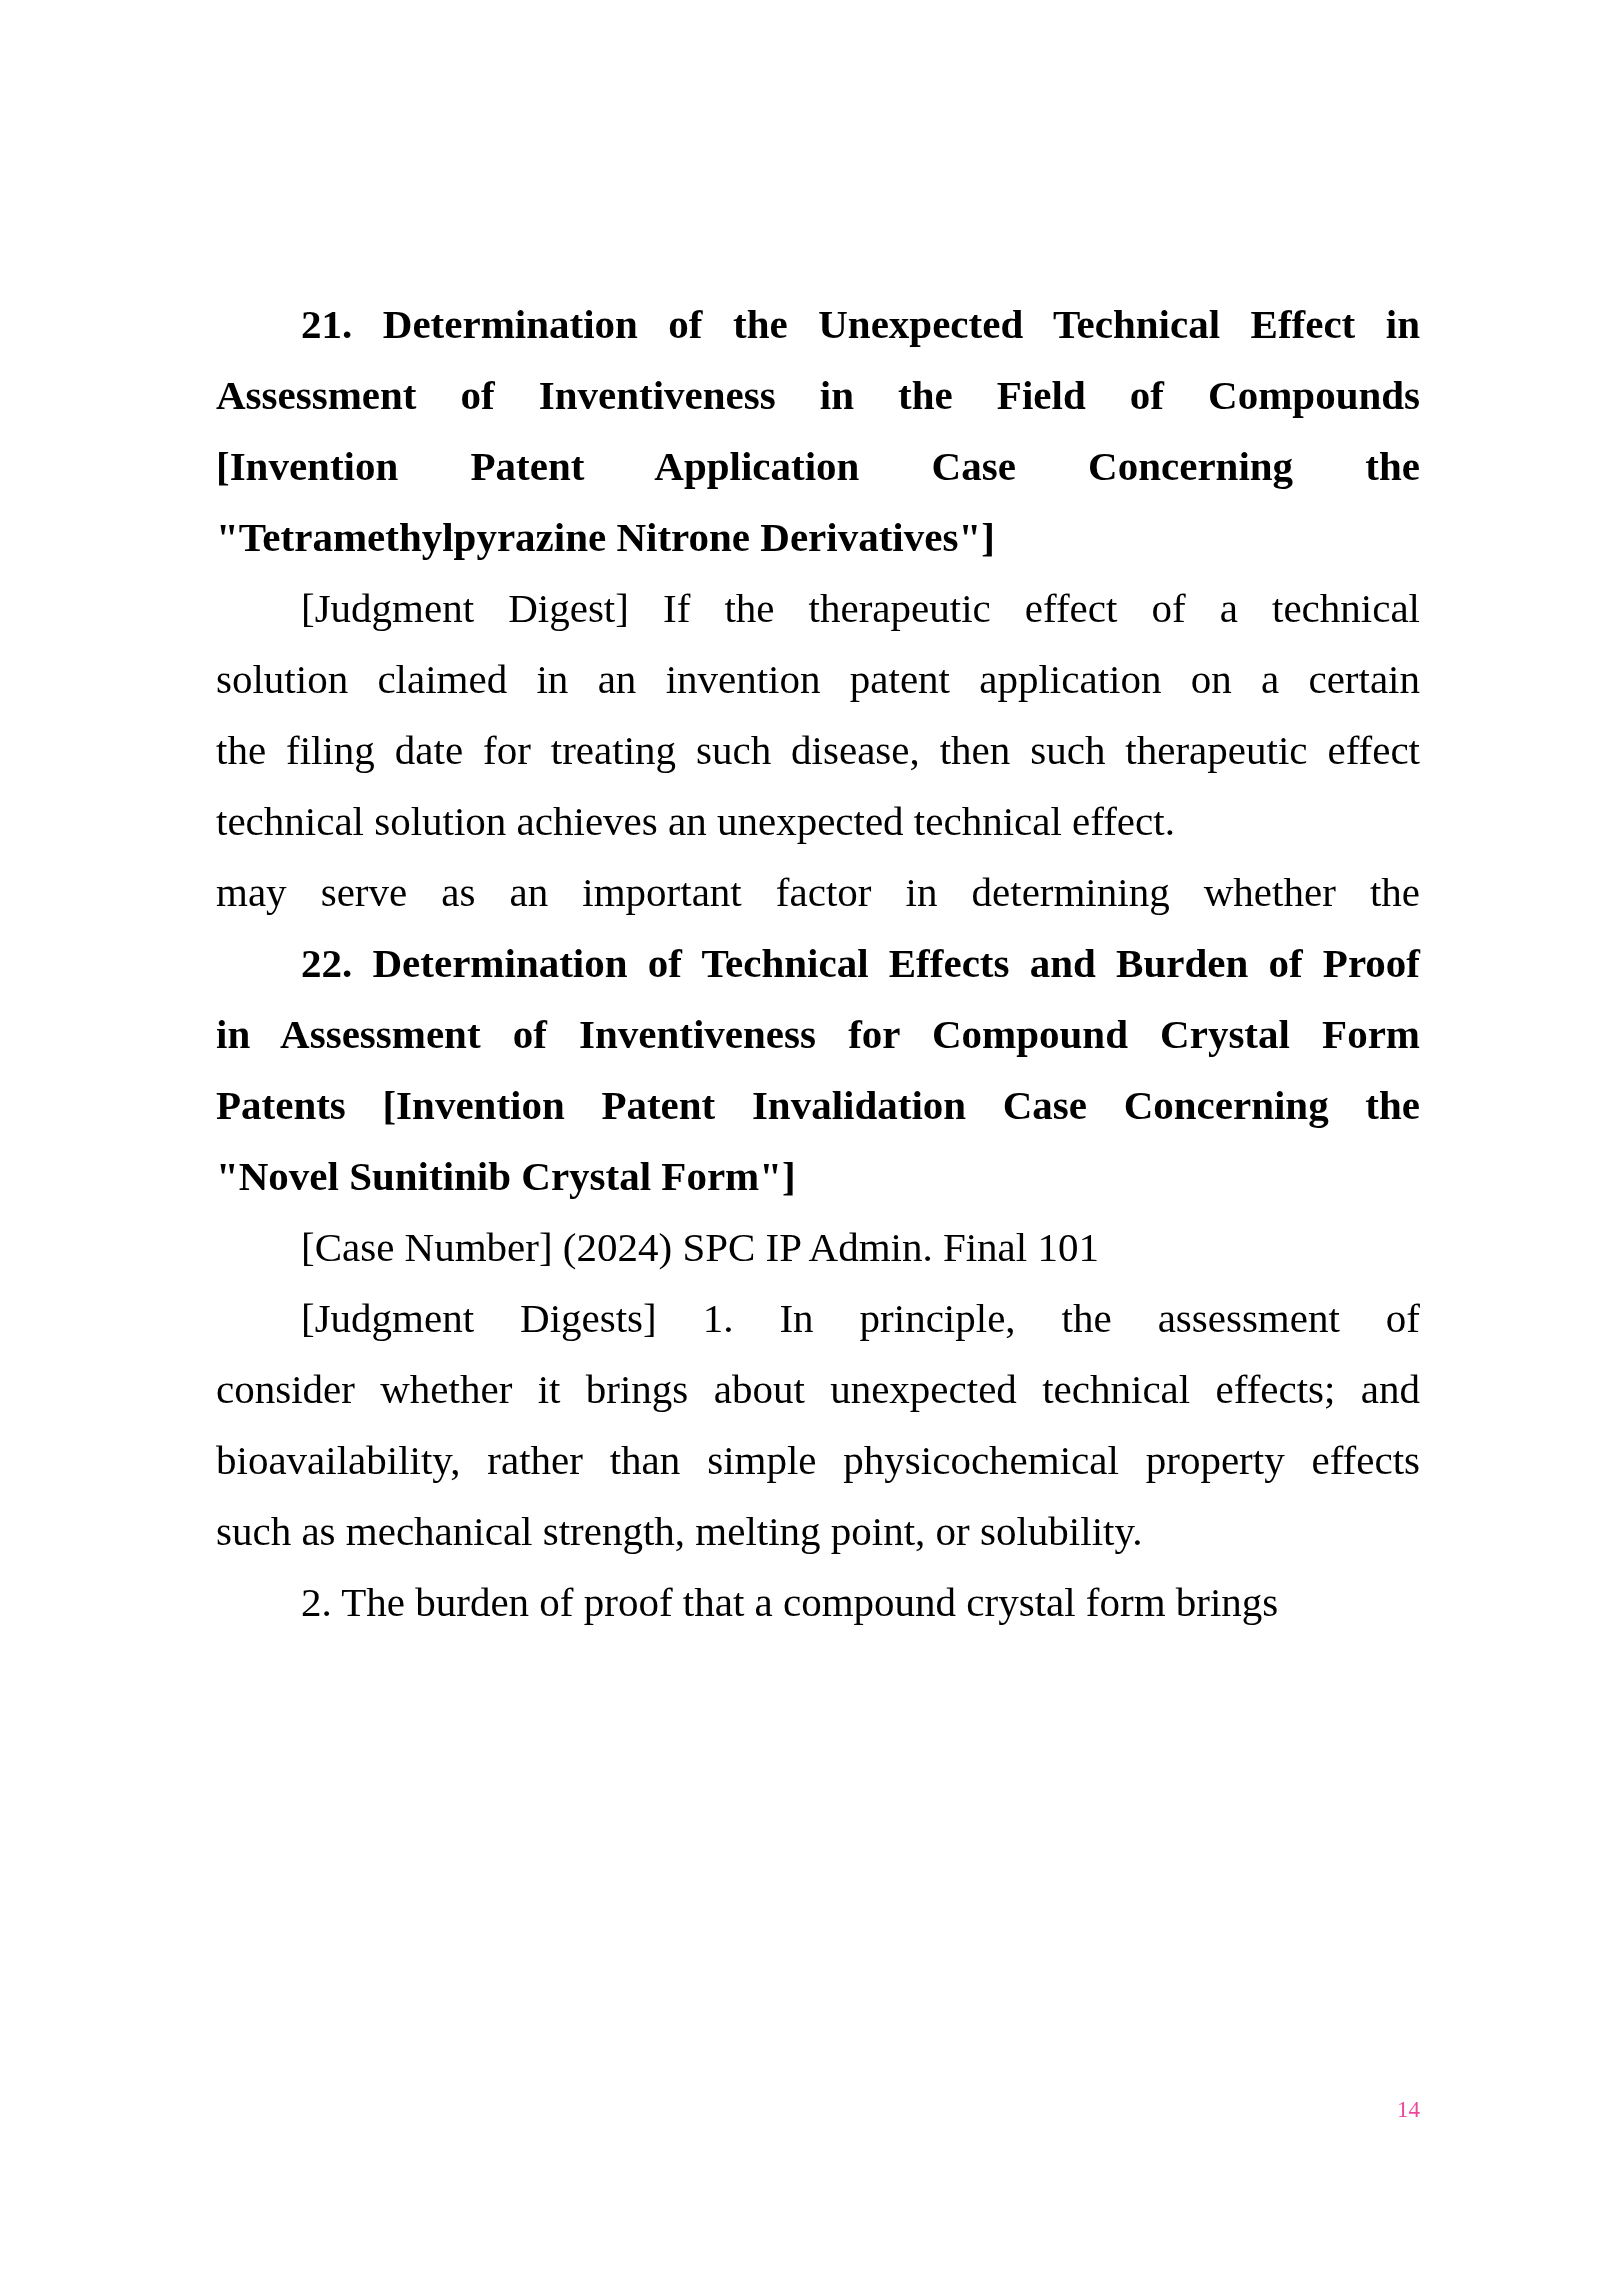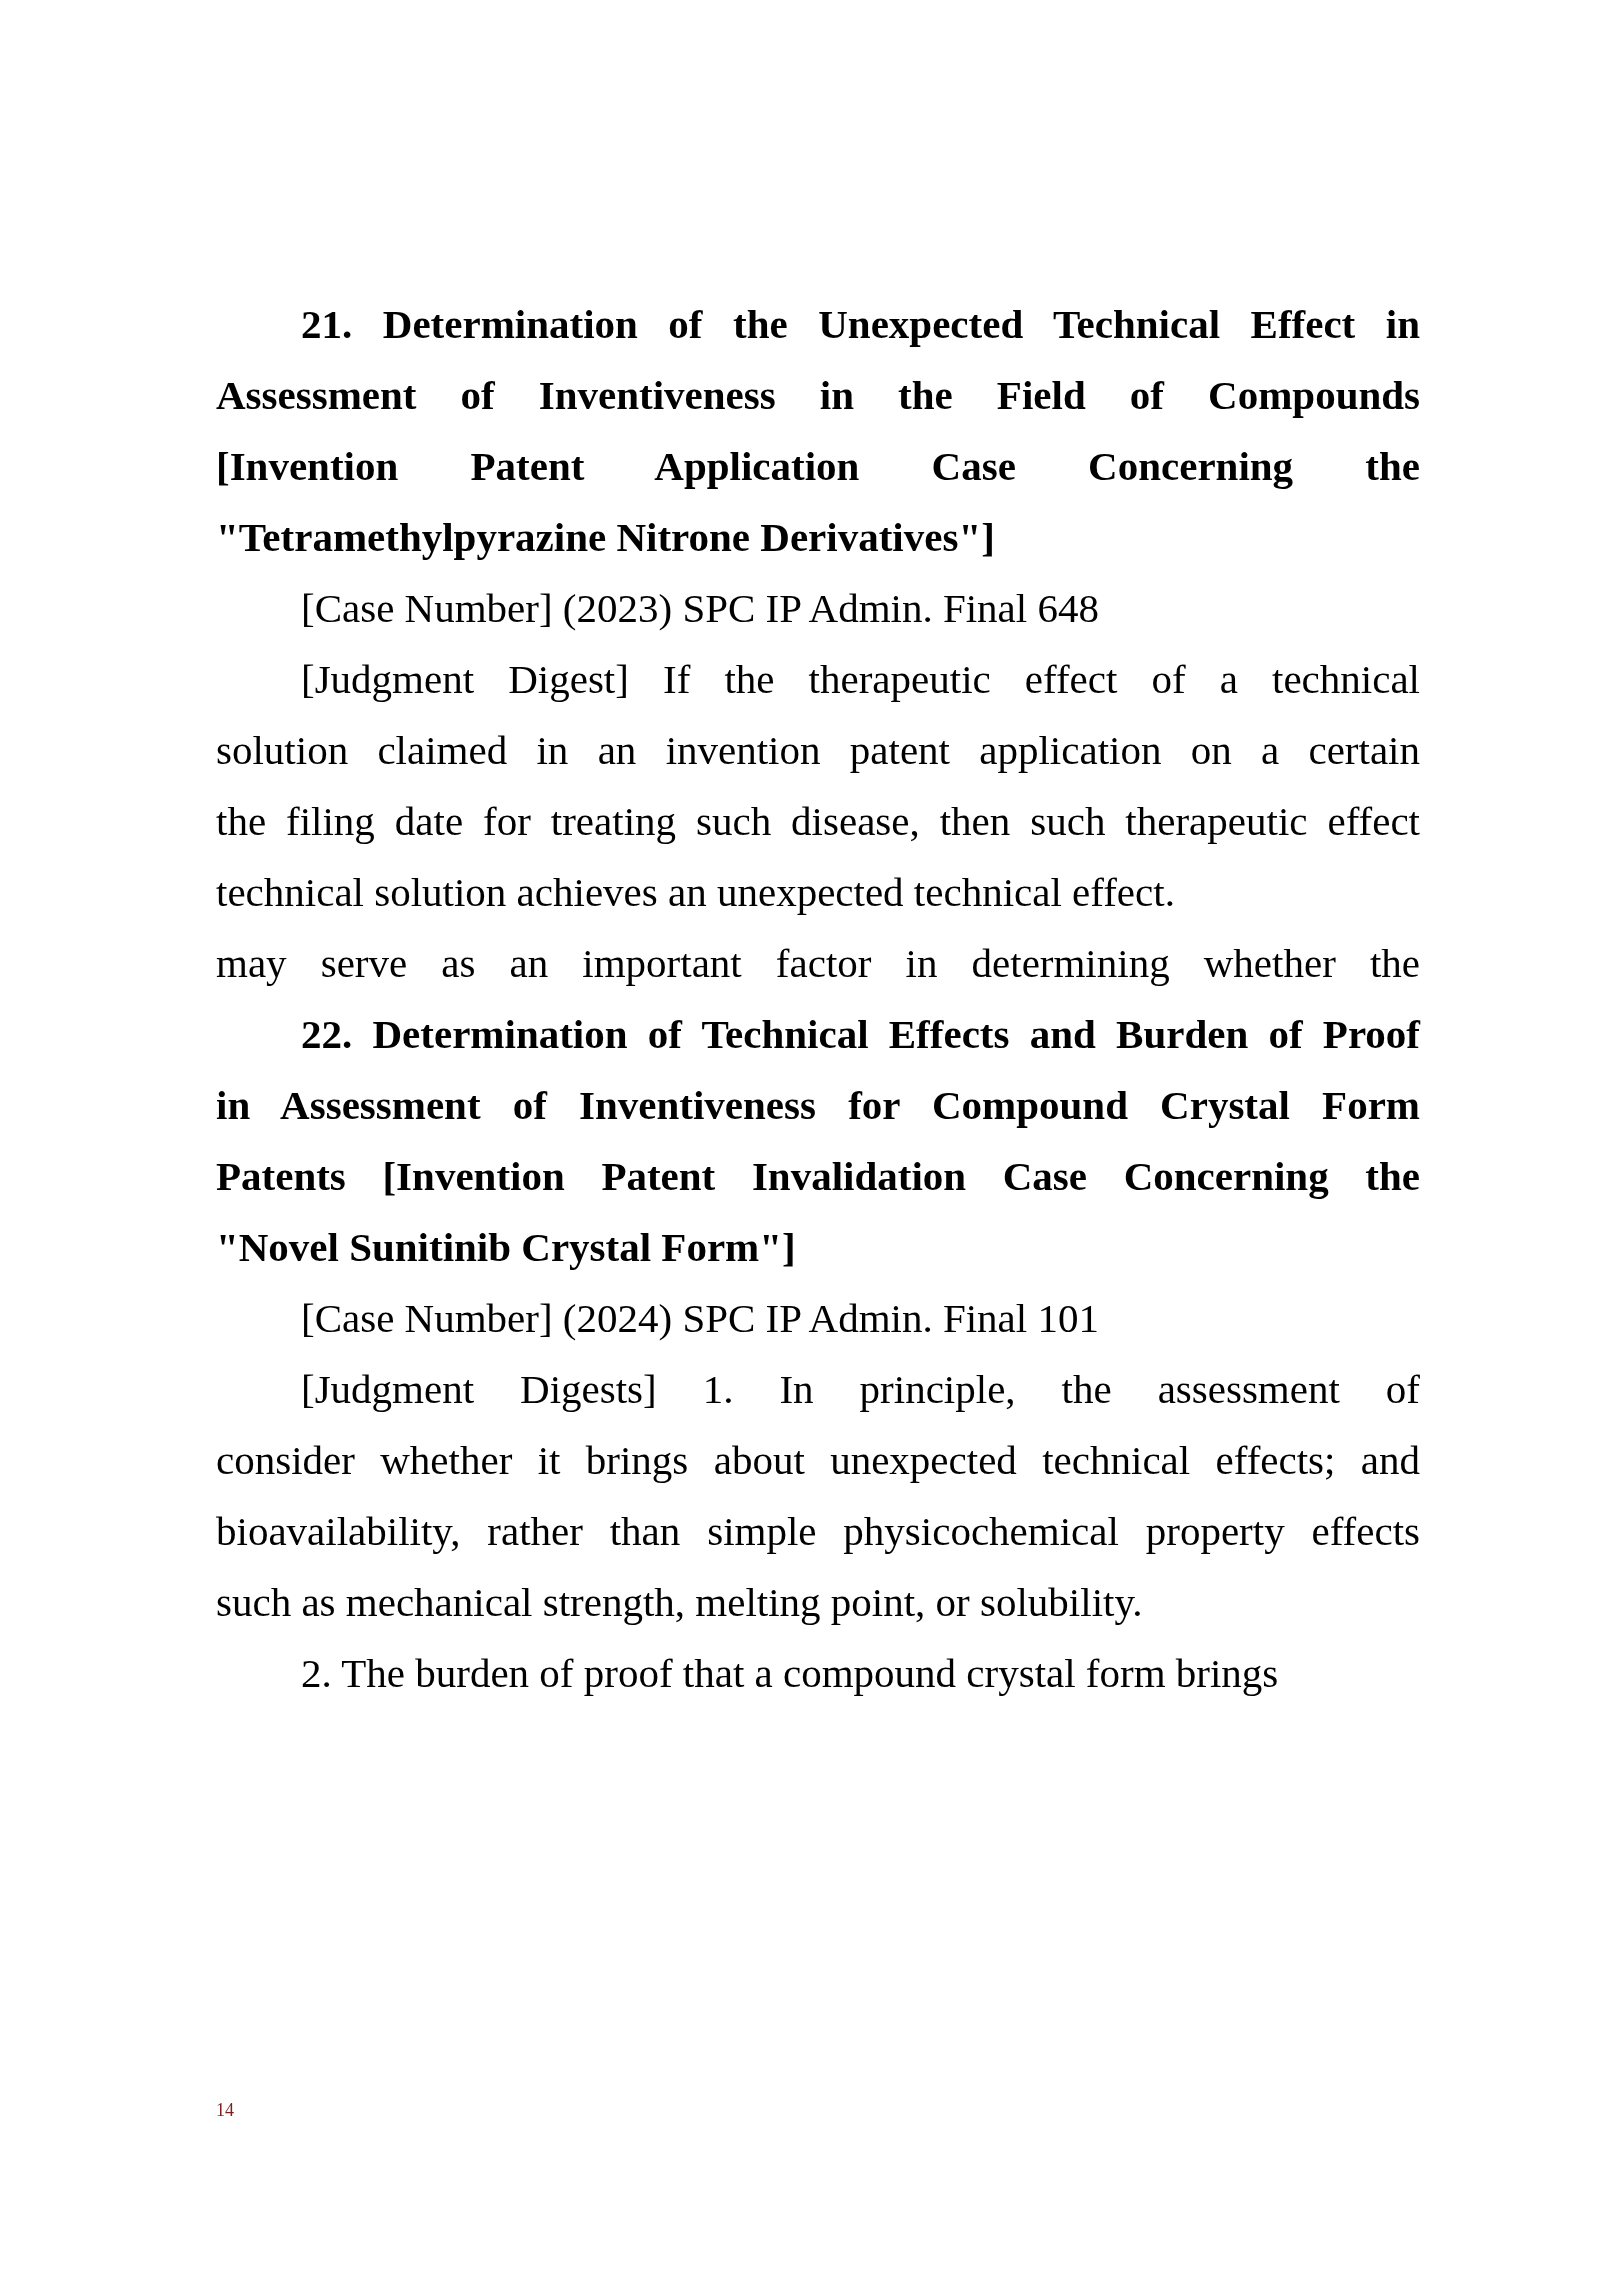--- a/index.html
+++ b/index.html
@@ -35,38 +35,37 @@
   .ln.in { text-indent: 85px; }
   .ln.last {
     text-align: left;
     text-align-last: left;
   }
   .pagenum {
     position: absolute;
     left: 216px;
     top: 2095px;
     width: 1204px;
-    text-align: left;
-    font-size: 18px;
+    text-align: right;
+    font-size: 23px;
     line-height: 30px;
-    color: #7f1d1d;
+    color: #ec4899;
   }
 </style>
 </head>
 <body>
 
 <div class="page">
   <div class="content">
 
     <div class="ln b in">21. Determination of the Unexpected Technical Effect in</div>
     <div class="ln b">Assessment of Inventiveness in the Field of Compounds</div>
     <div class="ln b">[Invention Patent Application Case Concerning the</div>
     <div class="ln b last">"Tetramethylpyrazine Nitrone Derivatives"]</div>
 
-    <div class="ln in last">[Case Number] (2023) SPC IP Admin. Final 648</div>
 
     <div class="ln in">[Judgment Digest] If the therapeutic effect of a technical</div>
     <div class="ln">solution claimed in an invention patent application on a certain</div>
     <div class="ln">the filing date for treating such disease, then such therapeutic effect</div>
     <div class="ln last">technical solution achieves an unexpected technical effect.</div>
     <div class="ln">may serve as an important factor in determining whether the</div>
 
     <div class="ln b in">22. Determination of Technical Effects and Burden of Proof</div>
     <div class="ln b">in Assessment of Inventiveness for Compound Crystal Form</div>
     <div class="ln b">Patents [Invention Patent Invalidation Case Concerning the</div>

